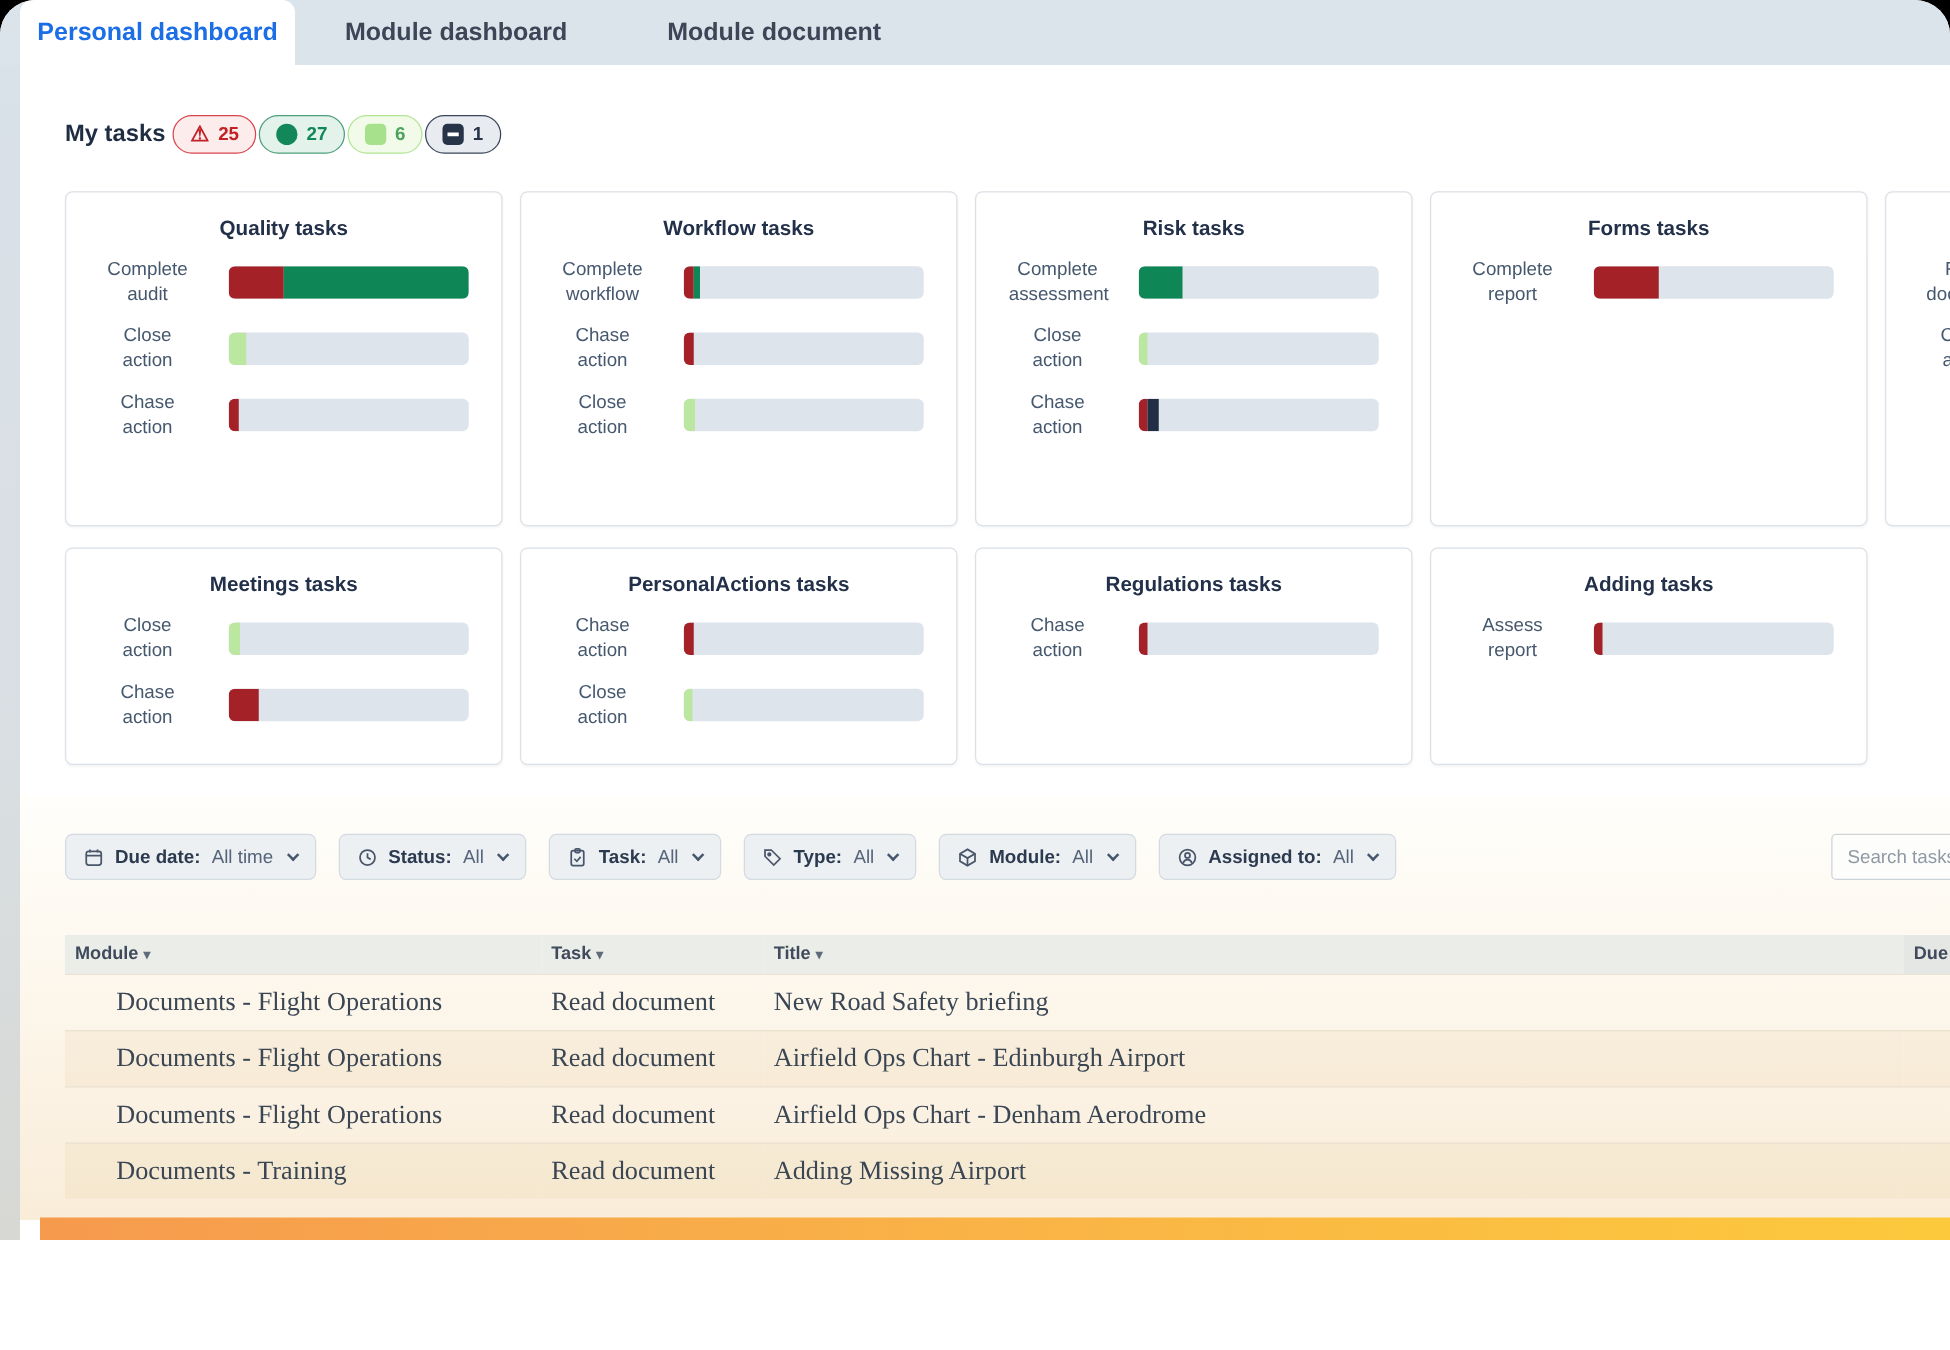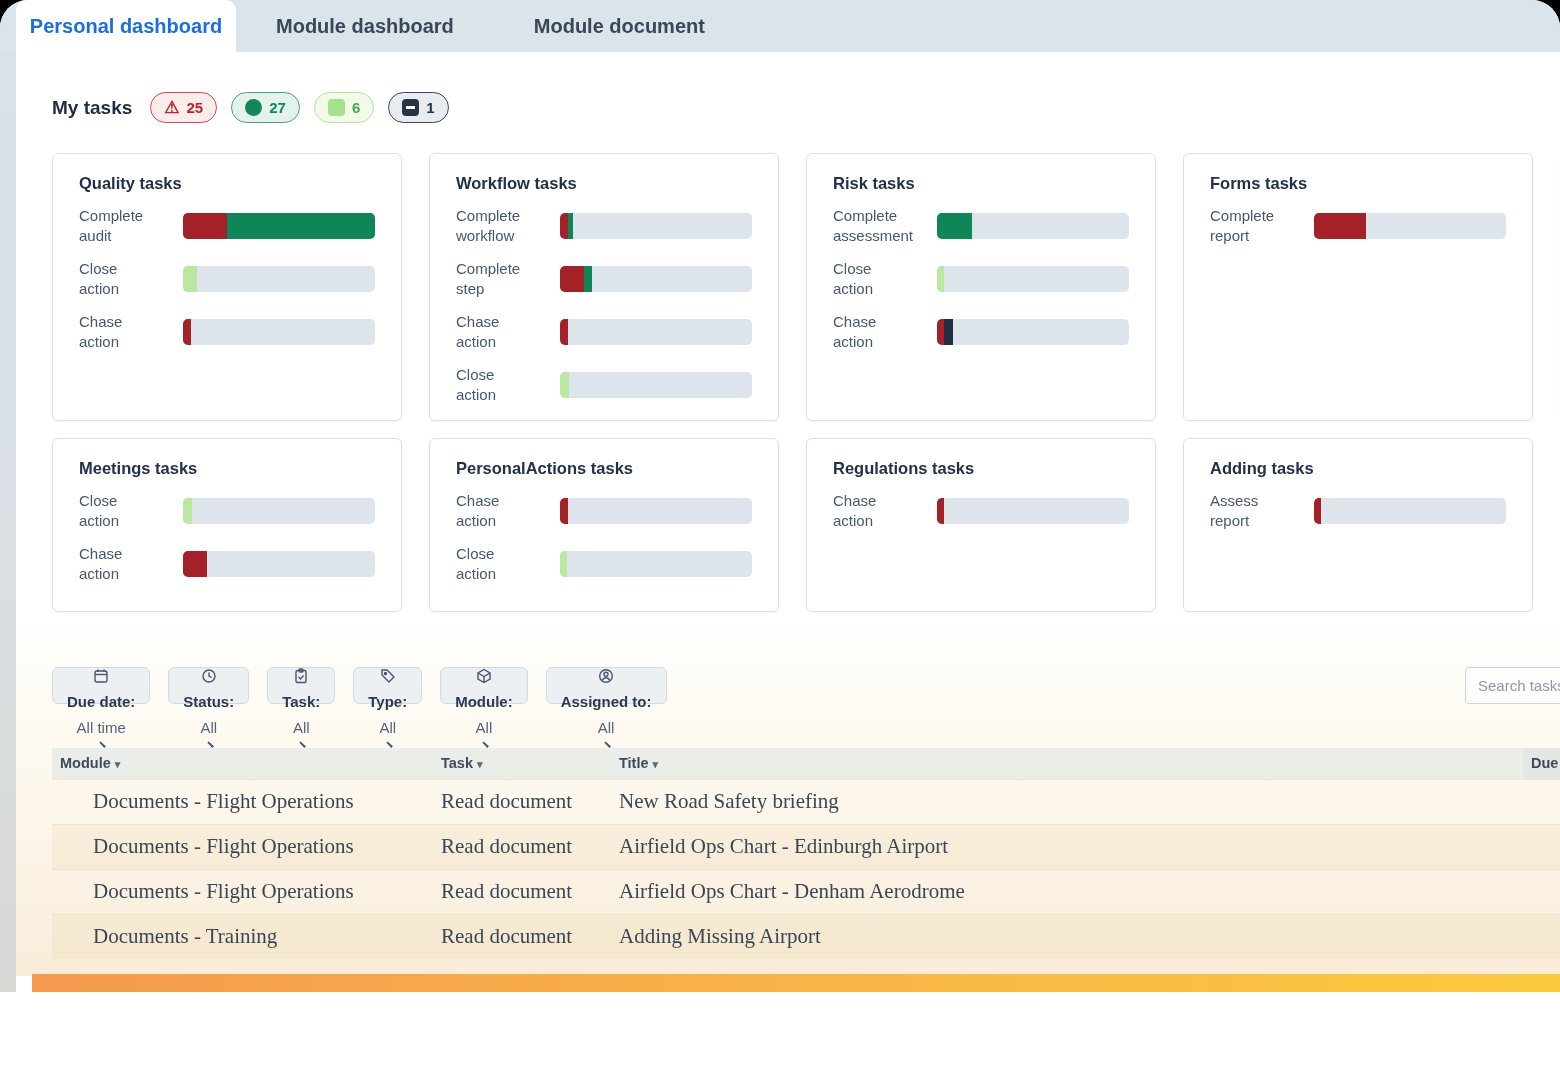--- a/index.html
+++ b/index.html
@@ -35,51 +35,51 @@
   .tab { display:flex; align-items:center; justify-content:center; font-size:20px; color:#3c4656;
          font-weight:600; padding:0 40px; cursor:pointer; }
   .tab.active { background:#fff; border-radius:10px 10px 0 0; color:#1b6ee5; font-weight:bold; width:220px; padding:0; }
 
   
   .content-wrap { display:flex; height:940px; }
   .gutter { width:16px; background:linear-gradient(180deg,#d9e1e9 0%, #d9dfe3 55%, #d7d8d4 100%); }
   .panel { flex:1; background:#fff; overflow:hidden; position:relative; }
 
   .tasks-section { padding:40px 0 0 36px; }
-  .mytasks-head { display:flex; align-items:center; gap:14px; margin-bottom:30px; }
+  .mytasks-head { display:flex; align-items:center; gap:2px; margin-bottom:30px; }
   .mytasks-title { font-size:19px; font-weight:bold; color:#1f2c42; margin-right:4px; }
   .badge { height:31px; border-radius:16px; display:flex; align-items:center; gap:7px;
            padding:0 13px; font-size:15px; font-weight:bold; border:1px solid; }
   .badge.red    { background:#fdecec; border-color:#d9454d; color:#c22126; }
   .badge.green  { background:#e3f2eb; border-color:#4d9f7c; color:#12875a; }
   .badge.lgreen { background:#f2fbe9; border-color:#b1e593; color:#4aa25c; }
   .badge.dark   { background:#e8ebef; border-color:#3a4559; color:#273349; }
   .warn-tri { color:#c0242a; font-size:17px; line-height:1; }
   .dot-circle { width:17px; height:17px; border-radius:50%; background:#12875a; }
   .sq-lgreen  { width:17px; height:17px; border-radius:4px; background:#a7e18c; }
   .sq-dark    { width:17px; height:17px; border-radius:4px; background:#273349; display:flex; align-items:center; justify-content:center; }
   .sq-dark i  { display:block; width:9px; height:2.5px; background:#fff; }
 
-  .cards-row { display:flex; gap:27px; margin-bottom:17px; }
+  .cards-row { display:flex; gap:14px; margin-bottom:17px;text-align:center; }
   .card { flex:none; width:350px; background:#fff; border:1px solid #dce1e7; border-radius:6px;
           box-shadow:0 1px 2px rgba(20,30,50,.05); padding:20px 26px; }
   .cards-row.r1 .card { height:268px; }
   .cards-row.r2 .card { height:174px; }
   .card h3 { font-size:16.5px; font-weight:bold; color:#22304a; margin-bottom:6px; }
   .task-row { display:flex; align-items:center; min-height:53px; }
   .task-label { width:78px; margin-right:26px; font-size:15px; line-height:1.32; color:#46586e; }
   .bar-track { flex:1; height:26px; background:#dee4ec; border-radius:5px; overflow:hidden; display:flex; }
   .bar-seg { height:100%; }
 
   
   .bottom-section { position:relative; margin-top:24px; padding:31px 0 0 36px; height:340px;
       background:linear-gradient(180deg,#fffefb 0%, #fdf8ee 40%, #fbf1e2 75%, #f9edd9 100%); }
   .filters { display:flex; gap:18px; align-items:center; }
   .chip { height:37px; background:#edf0f3; border:1px solid #d3dae0; border-radius:6px;
-          display:flex; align-items:center; gap:9px; padding:0 14px; cursor:pointer;flex-direction:column; }
+          display:flex; align-items:center; gap:9px; padding:0 14px; cursor:pointer; }
   .chip .ficon { display:flex; color:#49566a; }
   .chip .flabel { font-size:15px; font-weight:bold; color:#2c3a50; }
   .chip .fvalue { font-size:15px; color:#55647a; }
   .chev { width:7px; height:7px; border-right:2px solid #46566c; border-bottom:2px solid #46566c;
           transform:rotate(45deg) translate(-1px,-1px); margin-left:3px; }
   .search-box { position:absolute; left:1449px; top:31px; width:170px; height:37px; background:#fdfdfc;
                 border:1px solid #ccd3d9; border-radius:4px; padding:0 12px; font-size:15px; color:#55606c;
                 font-family:"Liberation Sans", sans-serif; }
   .search-box::placeholder { color:#8f99a4; }
 
@@ -164,27 +164,20 @@
               </div>
           </div>
           <div class="card">
             <h3>Workflow tasks</h3>
             <div>
                 <div class="task-row">
                   <div class="task-label">Complete workflow</div>
                   <div class="bar-track">
                     <div class="bar-seg" style="width: 4%; background: rgb(164, 33, 40);"></div>
                     <div class="bar-seg" style="width: 3%; background: rgb(14, 134, 85);"></div>
-                  </div>
-                </div>
-                <div class="task-row">
-                  <div class="task-label">Complete step</div>
-                  <div class="bar-track">
-                    <div class="bar-seg" style="width: 12.5%; background: rgb(164, 33, 40);"></div>
-                    <div class="bar-seg" style="width: 4%; background: rgb(14, 134, 85);"></div>
                   </div>
                 </div>
                 <div class="task-row">
                   <div class="task-label">Chase action</div>
                   <div class="bar-track">
                     <div class="bar-seg" style="width: 4%; background: rgb(164, 33, 40);"></div>
                   </div>
                 </div>
                 <div class="task-row">
                   <div class="task-label">Close action</div>

